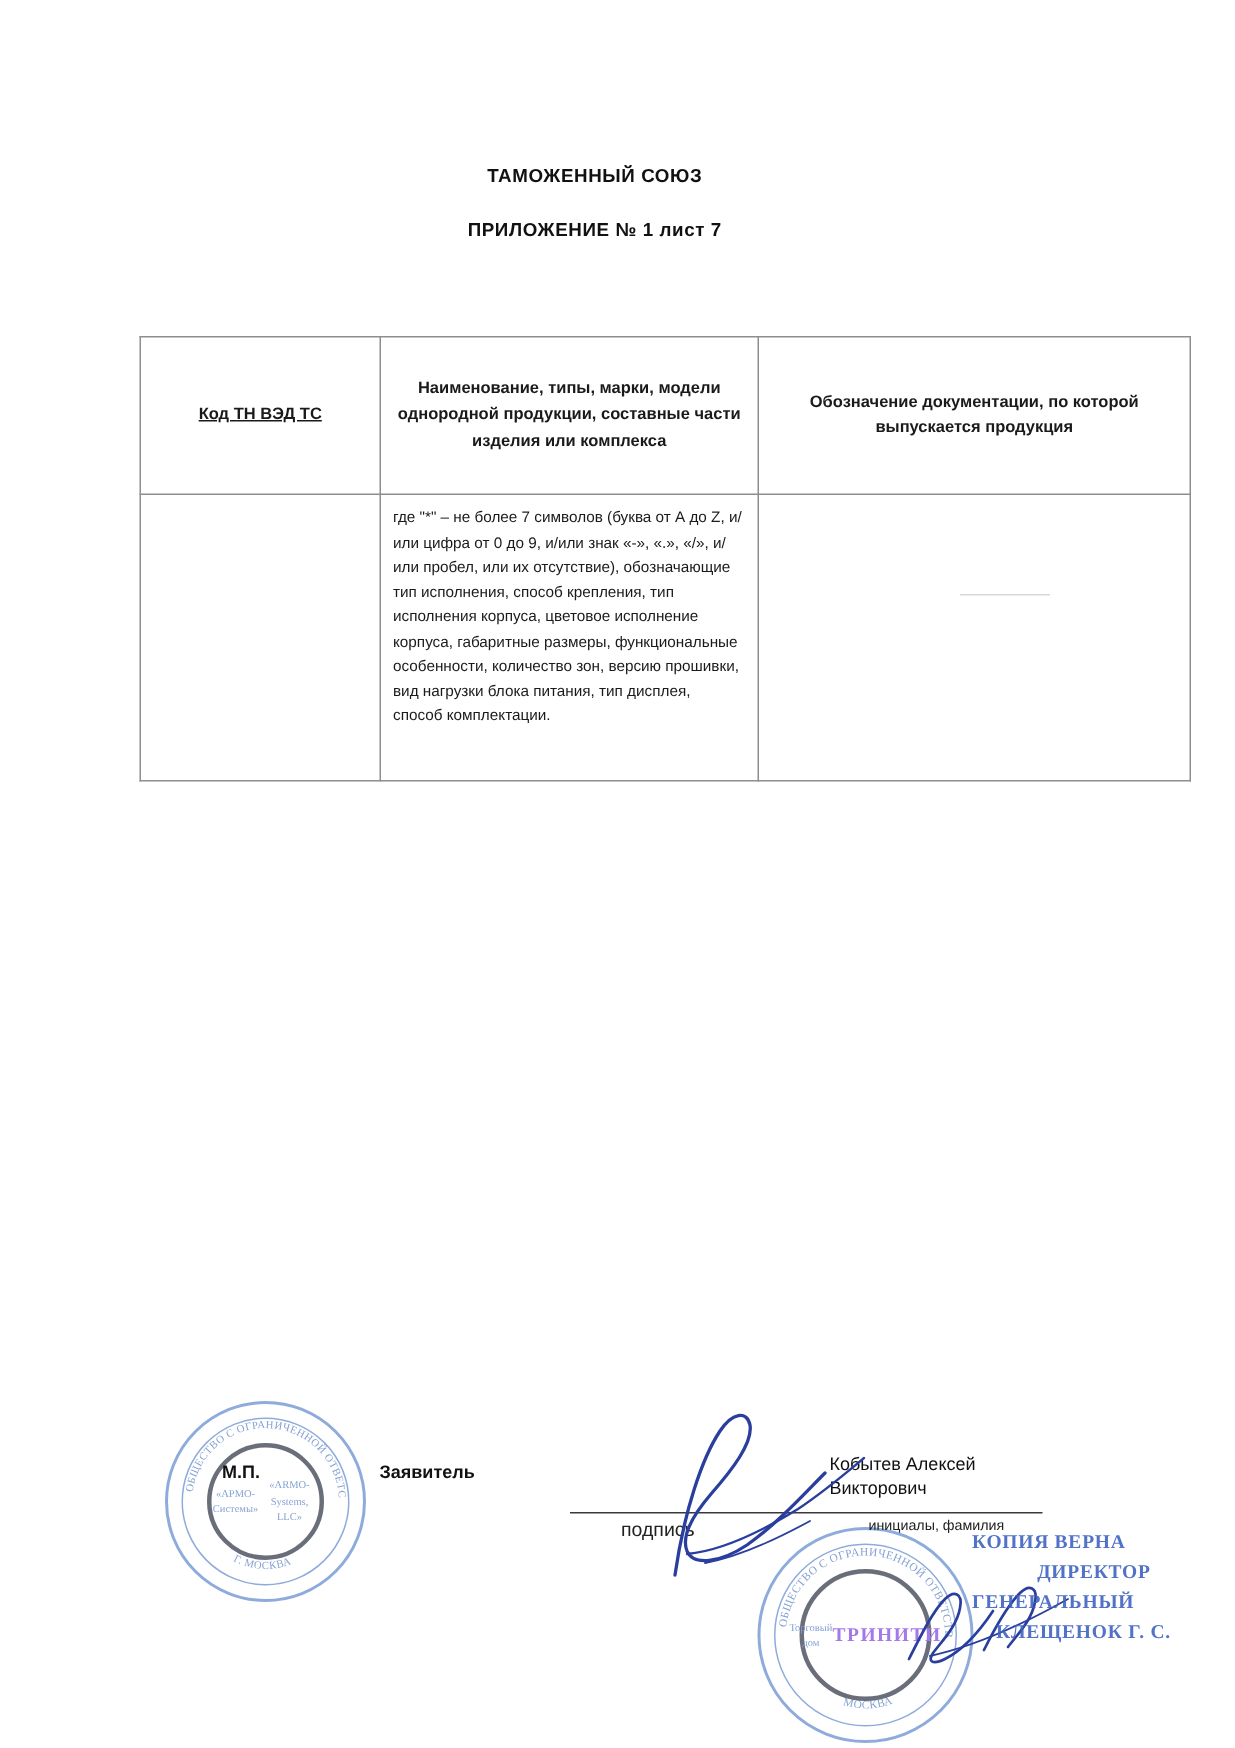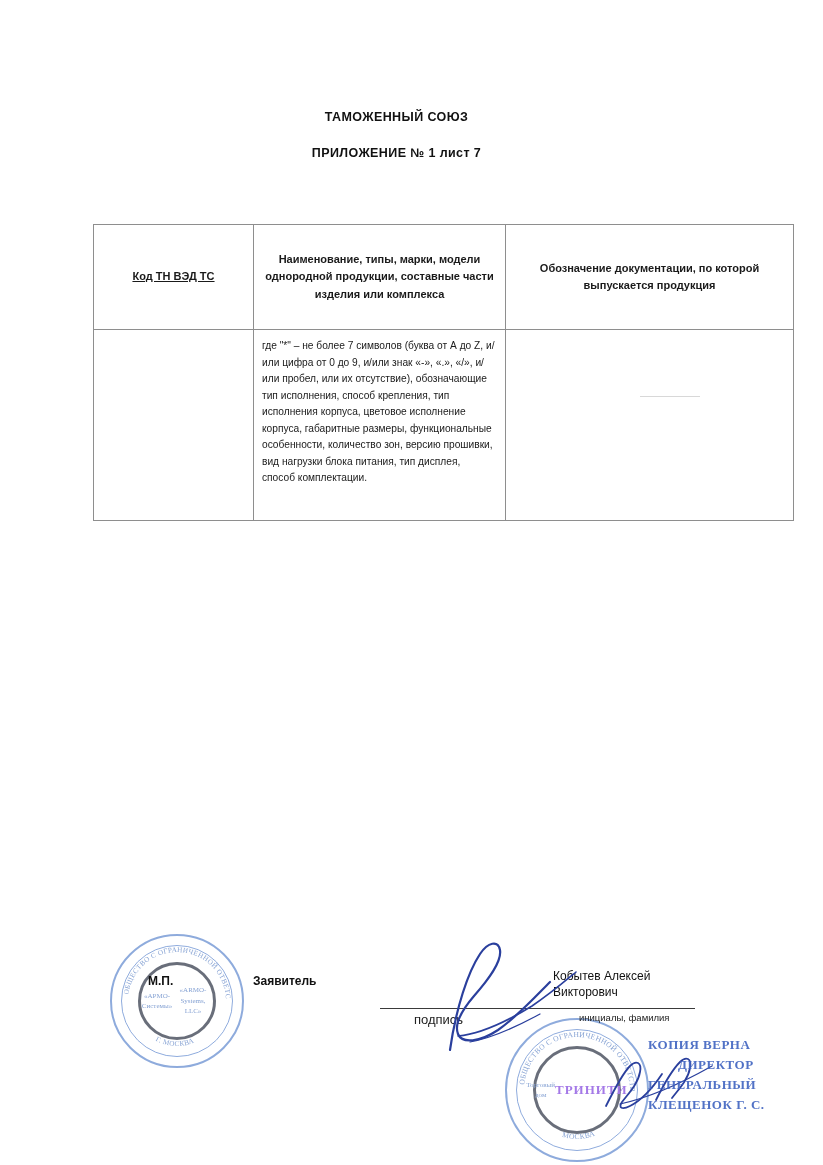--- a/index.html
+++ b/index.html
@@ -208,32 +208,32 @@
     stroke-linecap: round;
     stroke-linejoin: round;
   }
   .handsig.main { left: 440px; top: 8px; width: 170px; height: 120px; }
   .handsig.second { left: 600px; top: 118px; width: 130px; height: 70px; }
 
   
   .copy-true {
     position: absolute;
     left: 648px;
-    top: 105px;
+    top: 88px;
     font-family: "Liberation Serif", serif;
     color: #3f63c0;
     font-weight: bold;
     font-size: 13px;
     line-height: 1.55;
     opacity: 0.9;
     letter-spacing: 0.5px;
   }
-  .copy-true .r2 { padding-left: 30px; }
+  .copy-true .r2 { padding-left: 30px; text-align: center; }
   .copy-true .r3 { padding-left: 0px; }
-  .copy-true .r4 { padding-left: 0px; }
+  .copy-true .r4 { padding-left: 16px; }
   .faint-line {
     position: absolute;
     left: 640px;
     top: 396px;
     width: 60px;
     border-bottom: 1px solid #d8d8d8;
   }
 </style>
 </head>
 <body>

